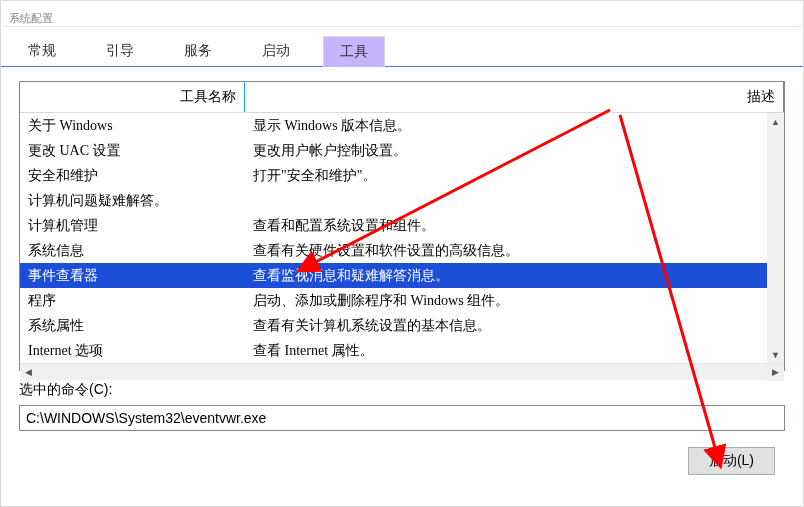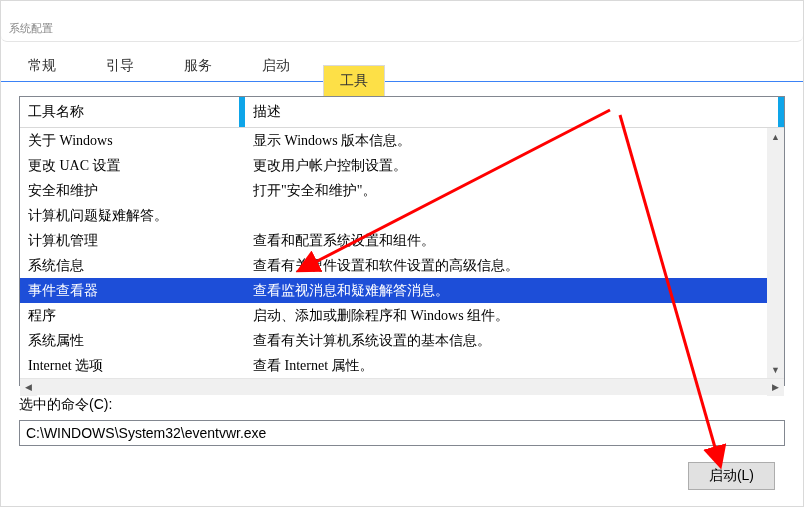--- a/index.html
+++ b/index.html
@@ -1,25 +1,25 @@
 <!DOCTYPE html>
 <html><head>
 <meta charset="utf-8">
 <style>
   * { box-sizing: border-box; }
   html, body { margin: 0; padding: 0; font-family: "Microsoft YaHei", "Segoe UI", Tahoma, sans-serif; font-size: 13px; background: #fff; color: #000; }
   .window { width: 804px; height: 507px; border: 1px solid #d9d9d9; position: relative; background: #fff; }
-  .titlebar { height: 26px; border-bottom: 1px solid #e5e5e5; font-size: 11px; color: #888; padding: 20px 8px; white-space: nowrap; overflow: hidden; border-radius: 6px; }
+  .titlebar { height: 26px; border-bottom: 1px solid #e5e5e5; font-size: 11px; color: #888; padding: 10px 8px; white-space: nowrap; overflow: hidden; border-radius: 6px; }
   .tabs { display: flex; padding: 8px 10px 0 10px; border-bottom: 1px solid #3b82f6; gap: 16px; }
   .tab { padding: 6px 16px; font-size: 14px; border: 1px solid transparent; border-bottom: none; cursor: pointer; color: #333; }
-  .tab.active { border-color: #d9d9d9; background: #fde047; position: relative; top: 15px; }
+  .tab.active { border-color: #d9d9d9; background: #c4b5fd; position: relative; top: 1px; }
   .panel { padding: 14px 18px 10px 18px; }
   .listbox { border: 1px solid #828790; height: 290px; display: flex; flex-direction: column; }
   .list-header { display: flex; border-bottom: 1px solid #d9d9d9; background: #fff; font-size: 14px; }
-  .list-header .col { padding: 6px 8px; border-right: 6px solid #0ea5e9; }
+  .list-header .col { padding: 6px 8px; border-right: 1px solid #0ea5e9; text-align: right; }
   .col.name { width: 225px; flex-shrink: 0; }
   .col.desc { flex: 1; }
   .list-body { flex: 1; overflow: hidden; position: relative; }
   .row { display: flex; font-size: 14px; line-height: 25px; height: 25px; font-family: Liberation Serif, serif; }
   .row .col { padding: 0 8px; white-space: nowrap; overflow: hidden; }
   .row.selected { background: #1d4ed8; color: #fff; }
   .hscroll { height: 17px; border-top: 1px solid #e5e5e5; display: flex; align-items: center; background: #f0f0f0; }
   .hscroll .btn { width: 17px; height: 17px; display: flex; align-items: center; justify-content: center; font-size: 9px; color: #555; background: #f0f0f0; border: none; }
   .hscroll .track { flex: 1; height: 100%; }
   .vscroll { position: absolute; right: 0; top: 0; bottom: 17px; width: 17px; background: #f0f0f0; display: flex; flex-direction: column; }

